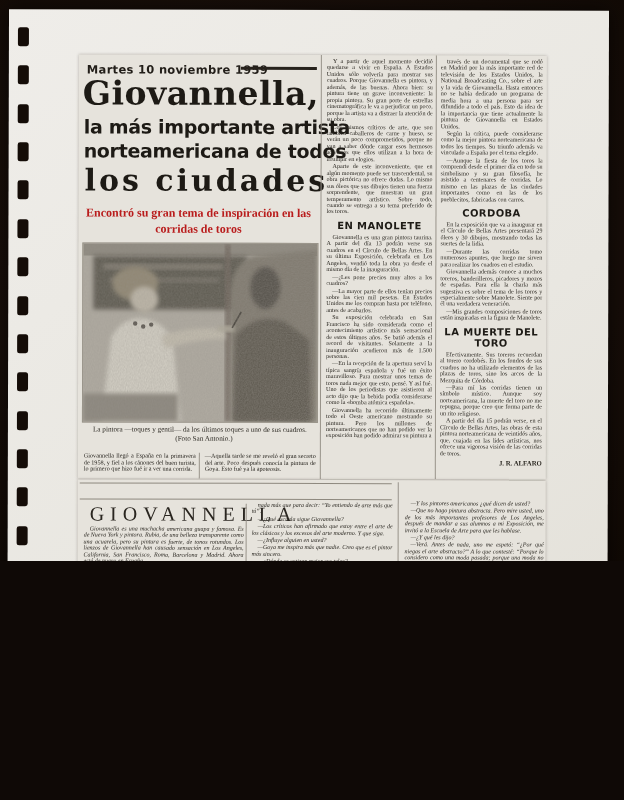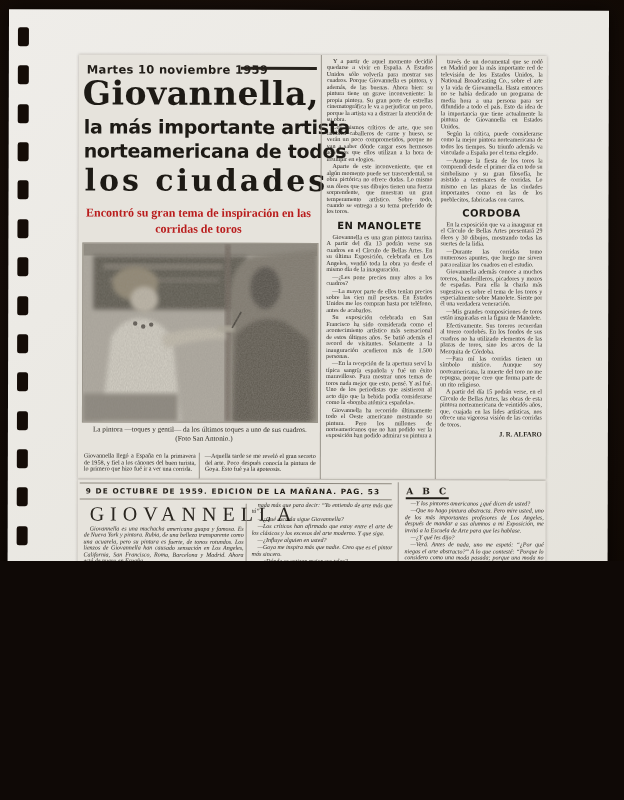--- a/index.html
+++ b/index.html
@@ -157,32 +157,30 @@
         </div>
       <div class="abs ncol" style="left:362px;top:3px;width:102px;height:420px;overflow:hidden;">
           <p>través de un documental que se rodó en Madrid por la más importante red de televisión de los Estados Unidos, la National Broadcasting Co., sobre el arte y la vida de Giovannella. Hasta entonces no se había dedicado un programa de media hora a una persona para ser difundido a todo el país. Esto da idea de la importancia que tiene actualmente la pintura de Giovannella en Estados Unidos.</p>
           <p>Según la crítica, puede considerarse como la mejor pintora norteamericana de todos los tiempos. Su triunfo además va vinculado a España por el tema elegido.</p>
           <p>—Aunque la fiesta de los toros la comprendí desde el primer día en todo su simbolismo y su gran filosofía, he asistido a centenares de corridas. Lo mismo en las plazas de las ciudades importantes como en las de los pueblecitos, fabricadas con carros.</p>
           <p class="h">CORDOBA</p>
           <p>En la exposición que va a inaugurar en el Círculo de Bellas Artes presentará 29 óleos y 30 dibujos, mostrando todas las suertes de la lidia.</p>
           <p>—Durante las corridas tomo numerosos apuntes, que luego me sirven para realizar los cuadros en el estudio.</p>
           <p>Giovannella además conoce a muchos toreros, banderilleros, picadores y mozos de espadas. Para ella la charla más sugestiva es sobre el tema de los toros y especialmente sobre Manolete. Siente por él una verdadera veneración.</p>
           <p>—Mis grandes composiciones de toros están inspiradas en la figura de Manolete.</p>
+          <p class="h">LA MUERTE DEL TORO</p>
           <p>Efectivamente. Sus toreros recuerdan al torero cordobés. En los fondos de sus cuadros no ha utilizado elementos de las plazas de toros, sino los arcos de la Mezquita de Córdoba.</p>
           <p>—Para mí las corridas tienen un símbolo místico. Aunque soy norteamericana, la muerte del toro no me repugna, porque creo que forma parte de un rito religioso.</p>
           <p>A partir del día 15 podrán verse, en el Círculo de Bellas Artes, las obras de esta pintora norteamericana de veintidós años, que, cuajada en las lides artísticas, nos ofrece una vigorosa visión de las corridas de toros.</p>
           <p class="sig">J. R. ALFARO</p>
         </div>
     </section>
 
     <section class="clip clip-bot">
       <div class="abs hrule" style="left:2px;top:3px;width:312px;"></div>
-      <div class="abs mast" style="left:8px;top:6px;">
-        <span>9 DE OCTUBRE DE 1959. EDICION DE LA MAÑANA. PAG. 53</span><span class="brand">A B C</span>
-      </div>
       <div class="abs hrule" style="left:2px;top:19px;width:312px;"></div>
 
       <div class="abs gtitle" style="left:12px;top:23px;width:152px;">GIOVANNELLA</div>
 
       <div class="abs bcol" style="left:6px;top:46px;width:160px;">
         <div>
             <p>Giovannella es una muchacha americana guapa y famosa. Es de Nueva York y pintora. Rubia, de una belleza transparente como una acuarela, pero su pintura es fuerte, de tonos rotundos. Los lienzos de Giovannella han causado sensación en Los Angeles, California, San Francisco, Roma, Barcelona y Madrid. Ahora está de nuevo en España.</p>
             <p>—Vengo de Nueva York a pintar y exponer. España me inspira más que ninguna otra parte—me dice.</p>
           </div>
         <div class="narrow">

